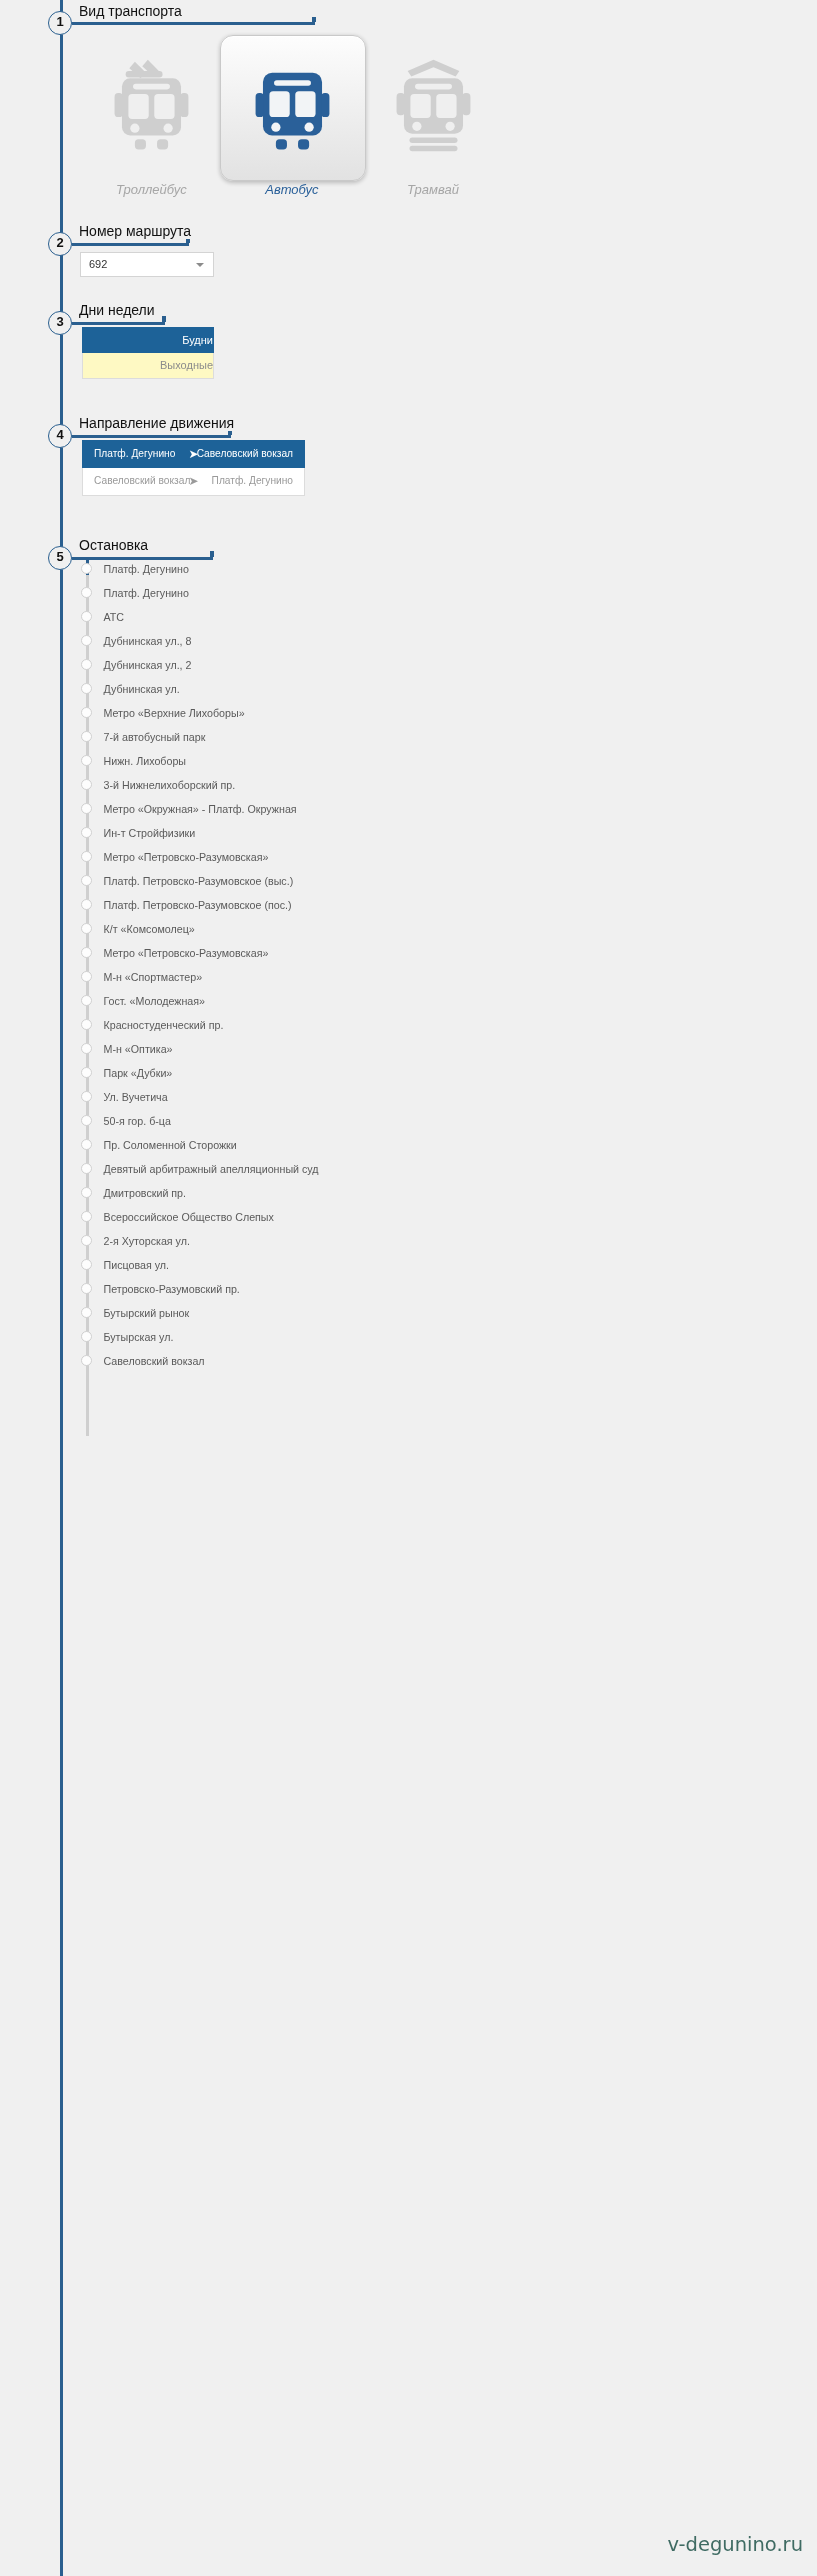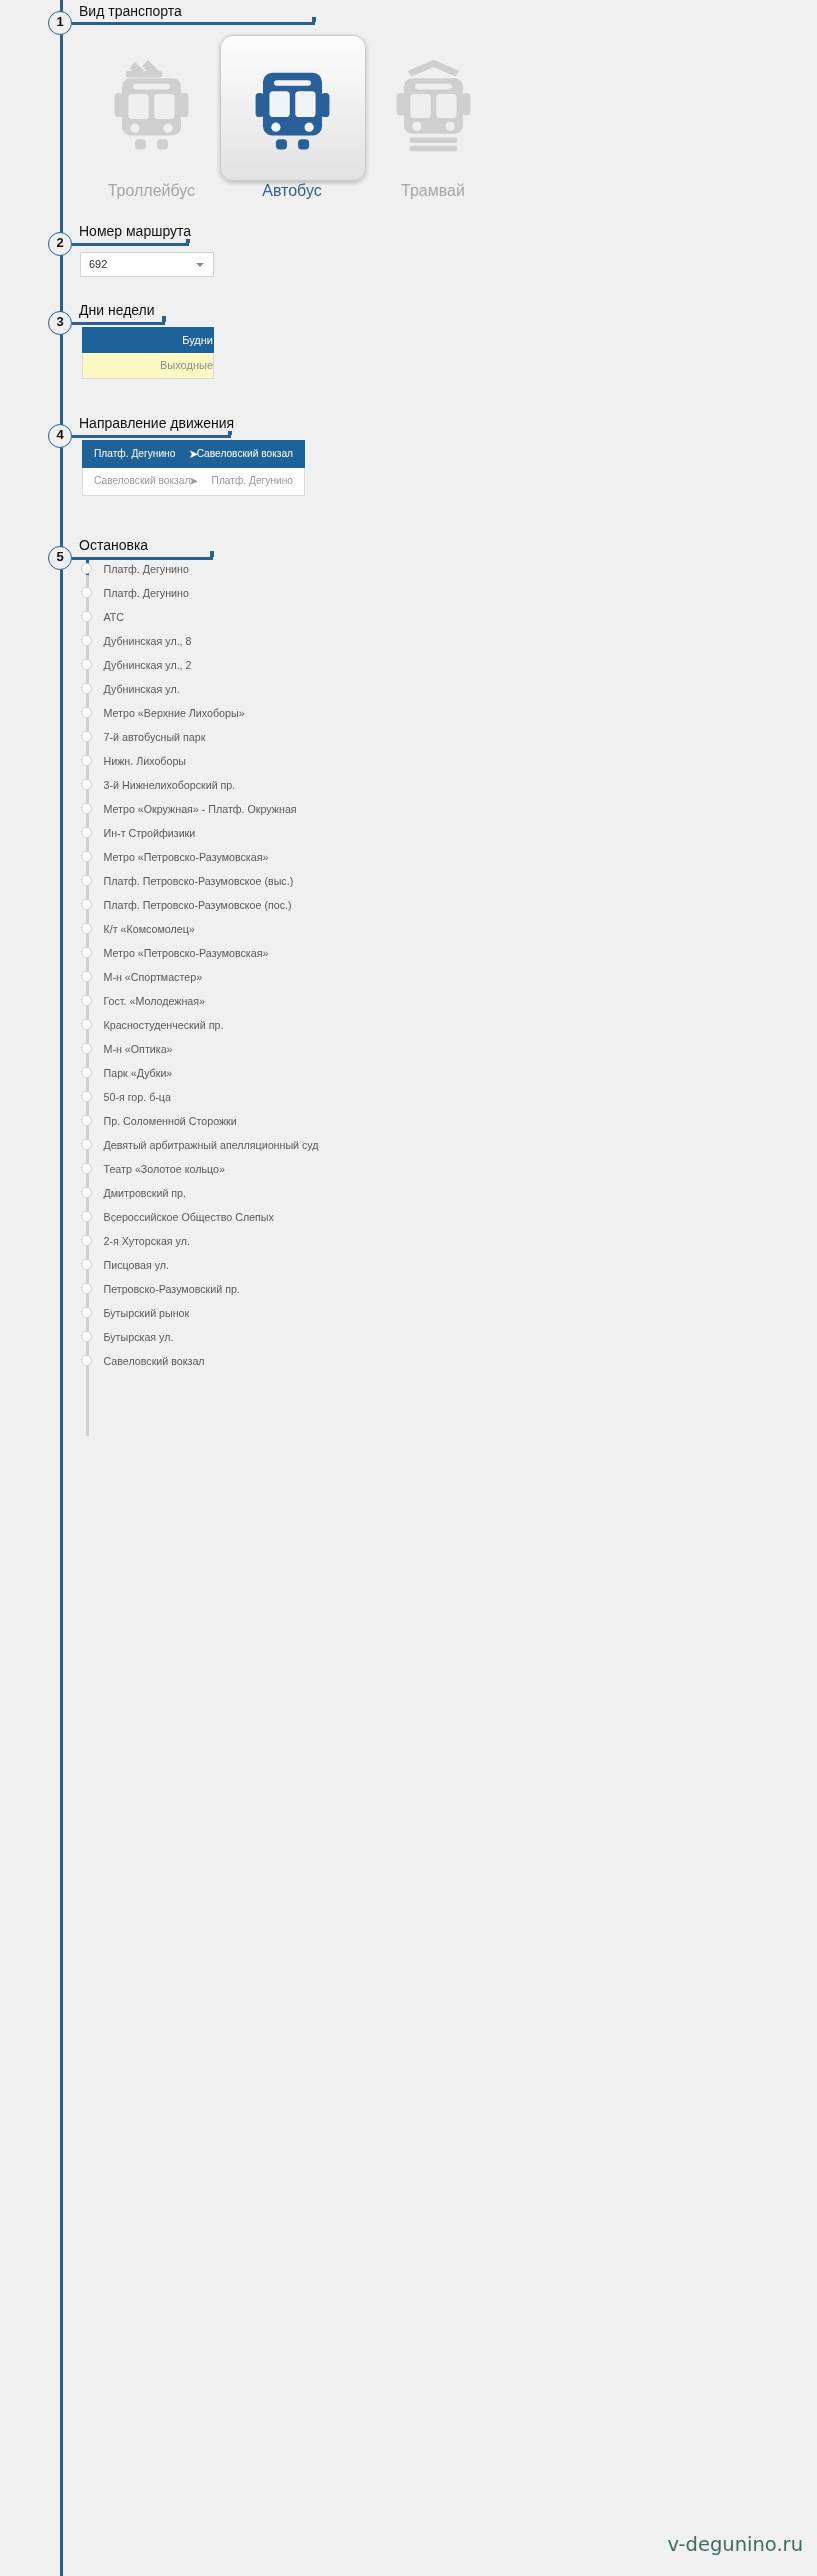--- a/index.html
+++ b/index.html
@@ -124,22 +124,23 @@
     height: 120px;
     display: flex;
     align-items: center;
     justify-content: center;
   }
   .tile .label {
     position: absolute;
     left: 0;
     top: 156px;
     width: 144px;
-    font-size: 16px;
+    font-size: 13px;
     color: #a6a6a6;
+    font-style: italic;
   }
   .tile.active .label { color: #2a6099; }
 
   
   .select-box {
     position: absolute;
     left: 80px;
     top: 24px;
     width: 134px;
     height: 25px;
@@ -498,36 +499,36 @@
           <div class="stop">
             <span class="dot"></span>
             <span class="name">М-н «Оптика»</span>
           </div>
           <div class="stop">
             <span class="dot"></span>
             <span class="name">Парк «Дубки»</span>
           </div>
           <div class="stop">
             <span class="dot"></span>
+            <span class="name">Ул. Вучетича</span>
+          </div>
+          <div class="stop">
+            <span class="dot"></span>
             <span class="name">50-я гор. б-ца</span>
           </div>
           <div class="stop">
             <span class="dot"></span>
             <span class="name">Пр. Соломенной Сторожки</span>
           </div>
           <div class="stop">
             <span class="dot"></span>
             <span class="name">Девятый арбитражный апелляционный суд</span>
           </div>
           <div class="stop">
             <span class="dot"></span>
-            <span class="name">Театр «Золотое кольцо»</span>
-          </div>
-          <div class="stop">
-            <span class="dot"></span>
             <span class="name">Дмитровский пр.</span>
           </div>
           <div class="stop">
             <span class="dot"></span>
             <span class="name">Всероссийское Общество Слепых</span>
           </div>
           <div class="stop">
             <span class="dot"></span>
             <span class="name">2-я Хуторская ул.</span>
           </div>

